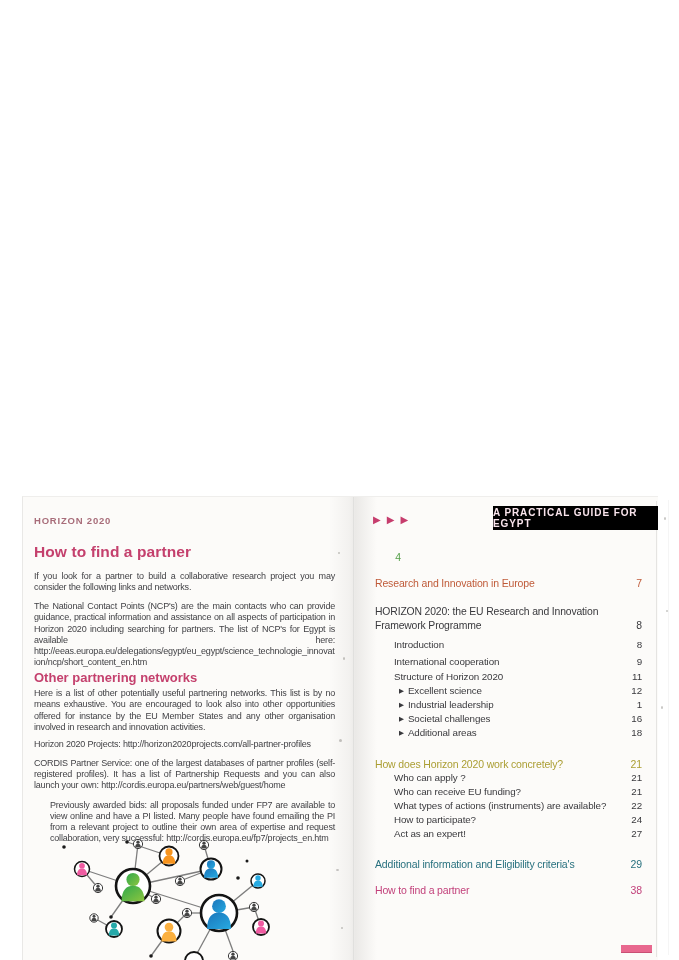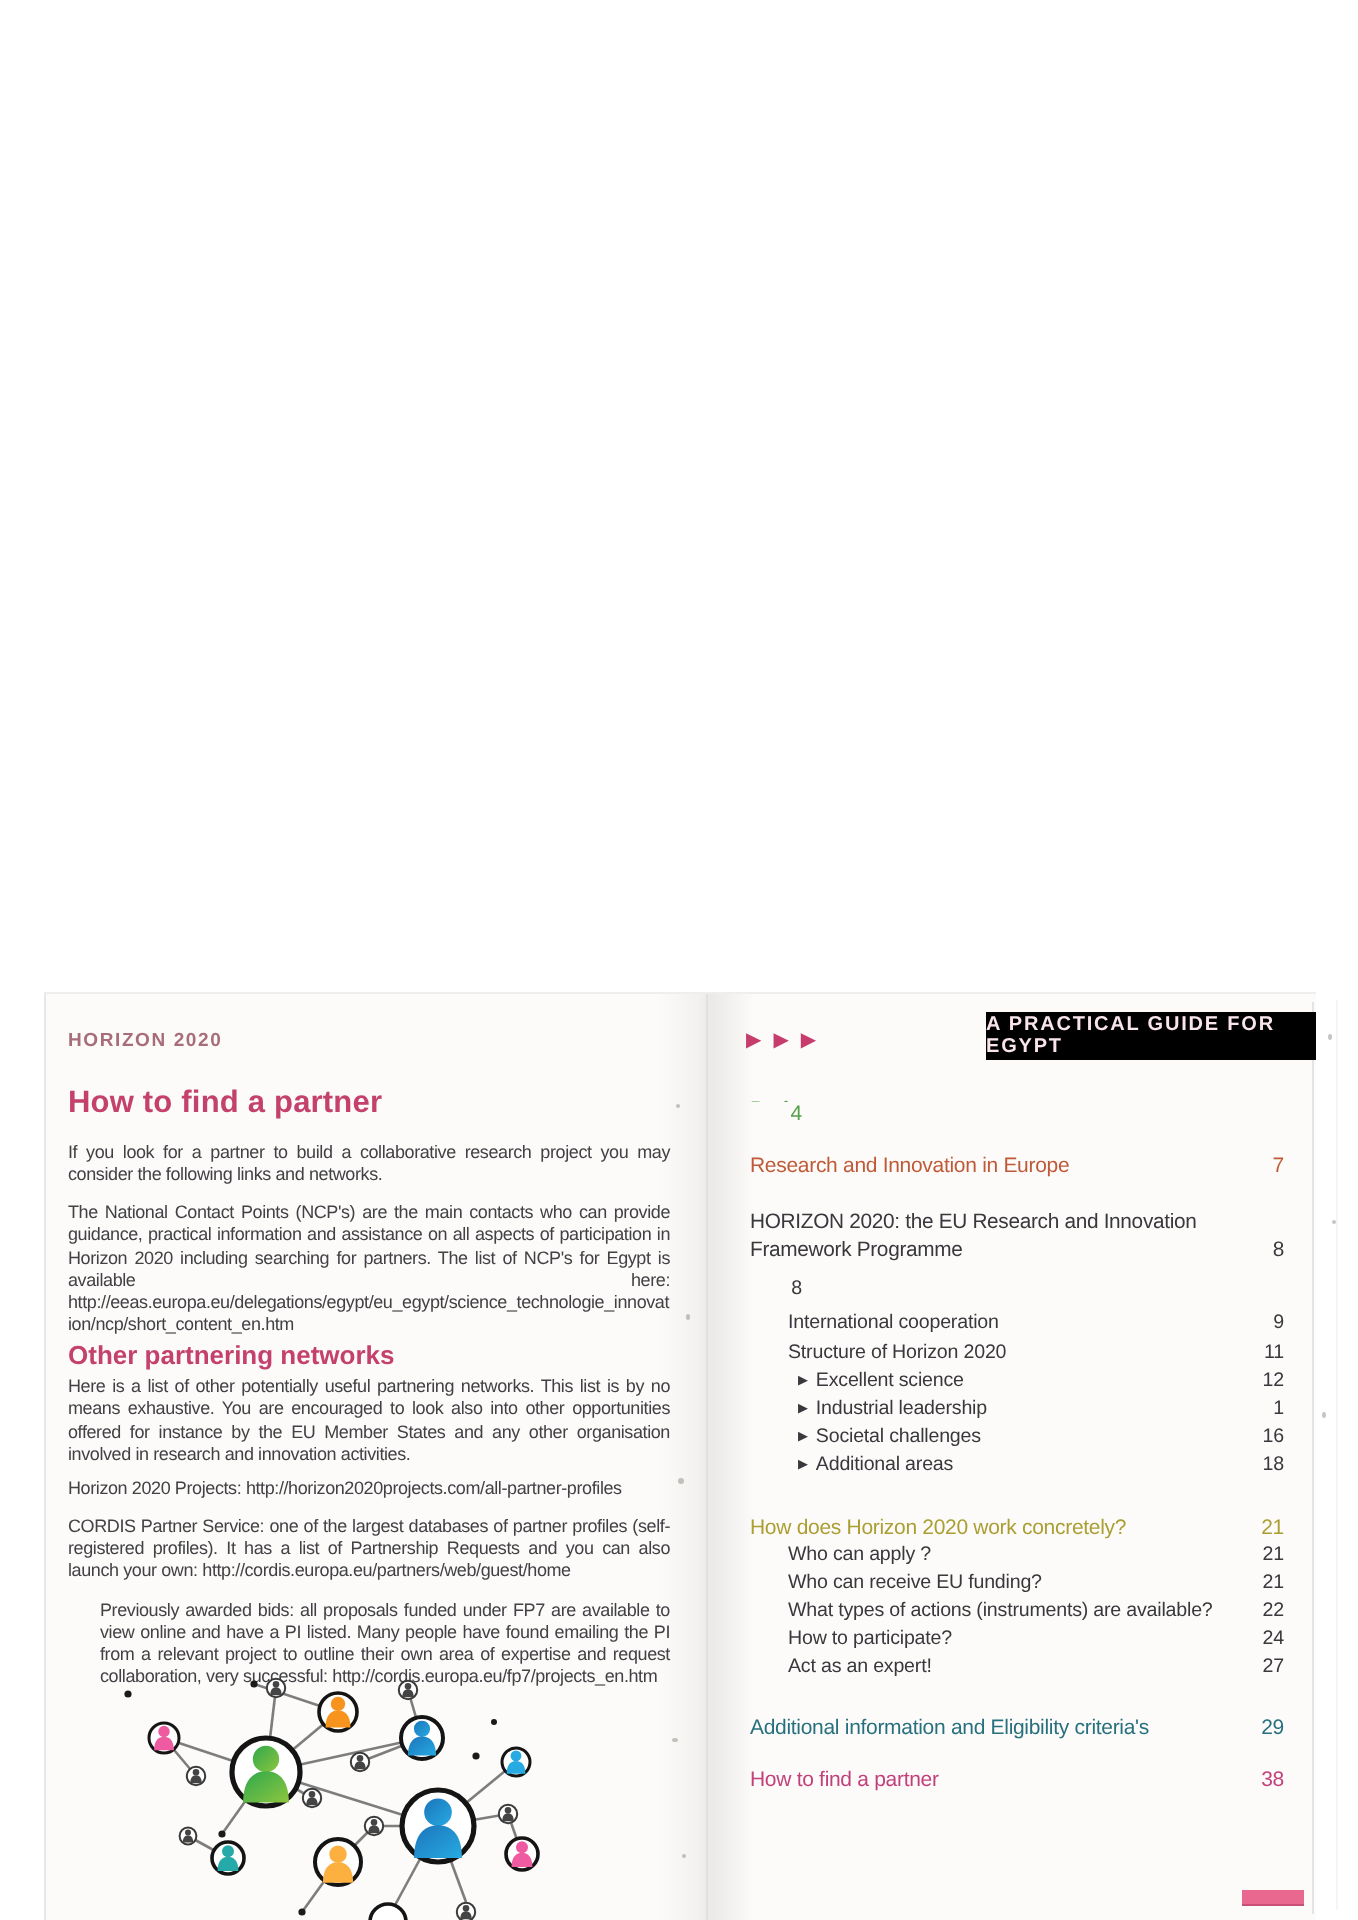--- a/index.html
+++ b/index.html
@@ -238,20 +238,21 @@
         <span class="toc-label">Research and Innovation in Europe</span>
         <span class="toc-page">7</span>
       </div>
 
       <div class="toc-block mt14">
         <span>HORIZON 2020: the EU Research and Innovation Framework Programme</span>
         <span class="toc-page-abs">8</span>
       </div>
 
       <div class="toc-row sub c-dark mt6">
+        <span class="toc-label">Introduction</span>
         <span class="toc-page">8</span>
       </div>
       <div class="toc-row sub c-dark mt3">
         <span class="toc-label">International cooperation</span>
         <span class="toc-page">9</span>
       </div>
       <div class="toc-row sub c-dark mt1">
         <span class="toc-label">Structure of Horizon 2020</span>
         <span class="toc-page">11</span>
       </div>

